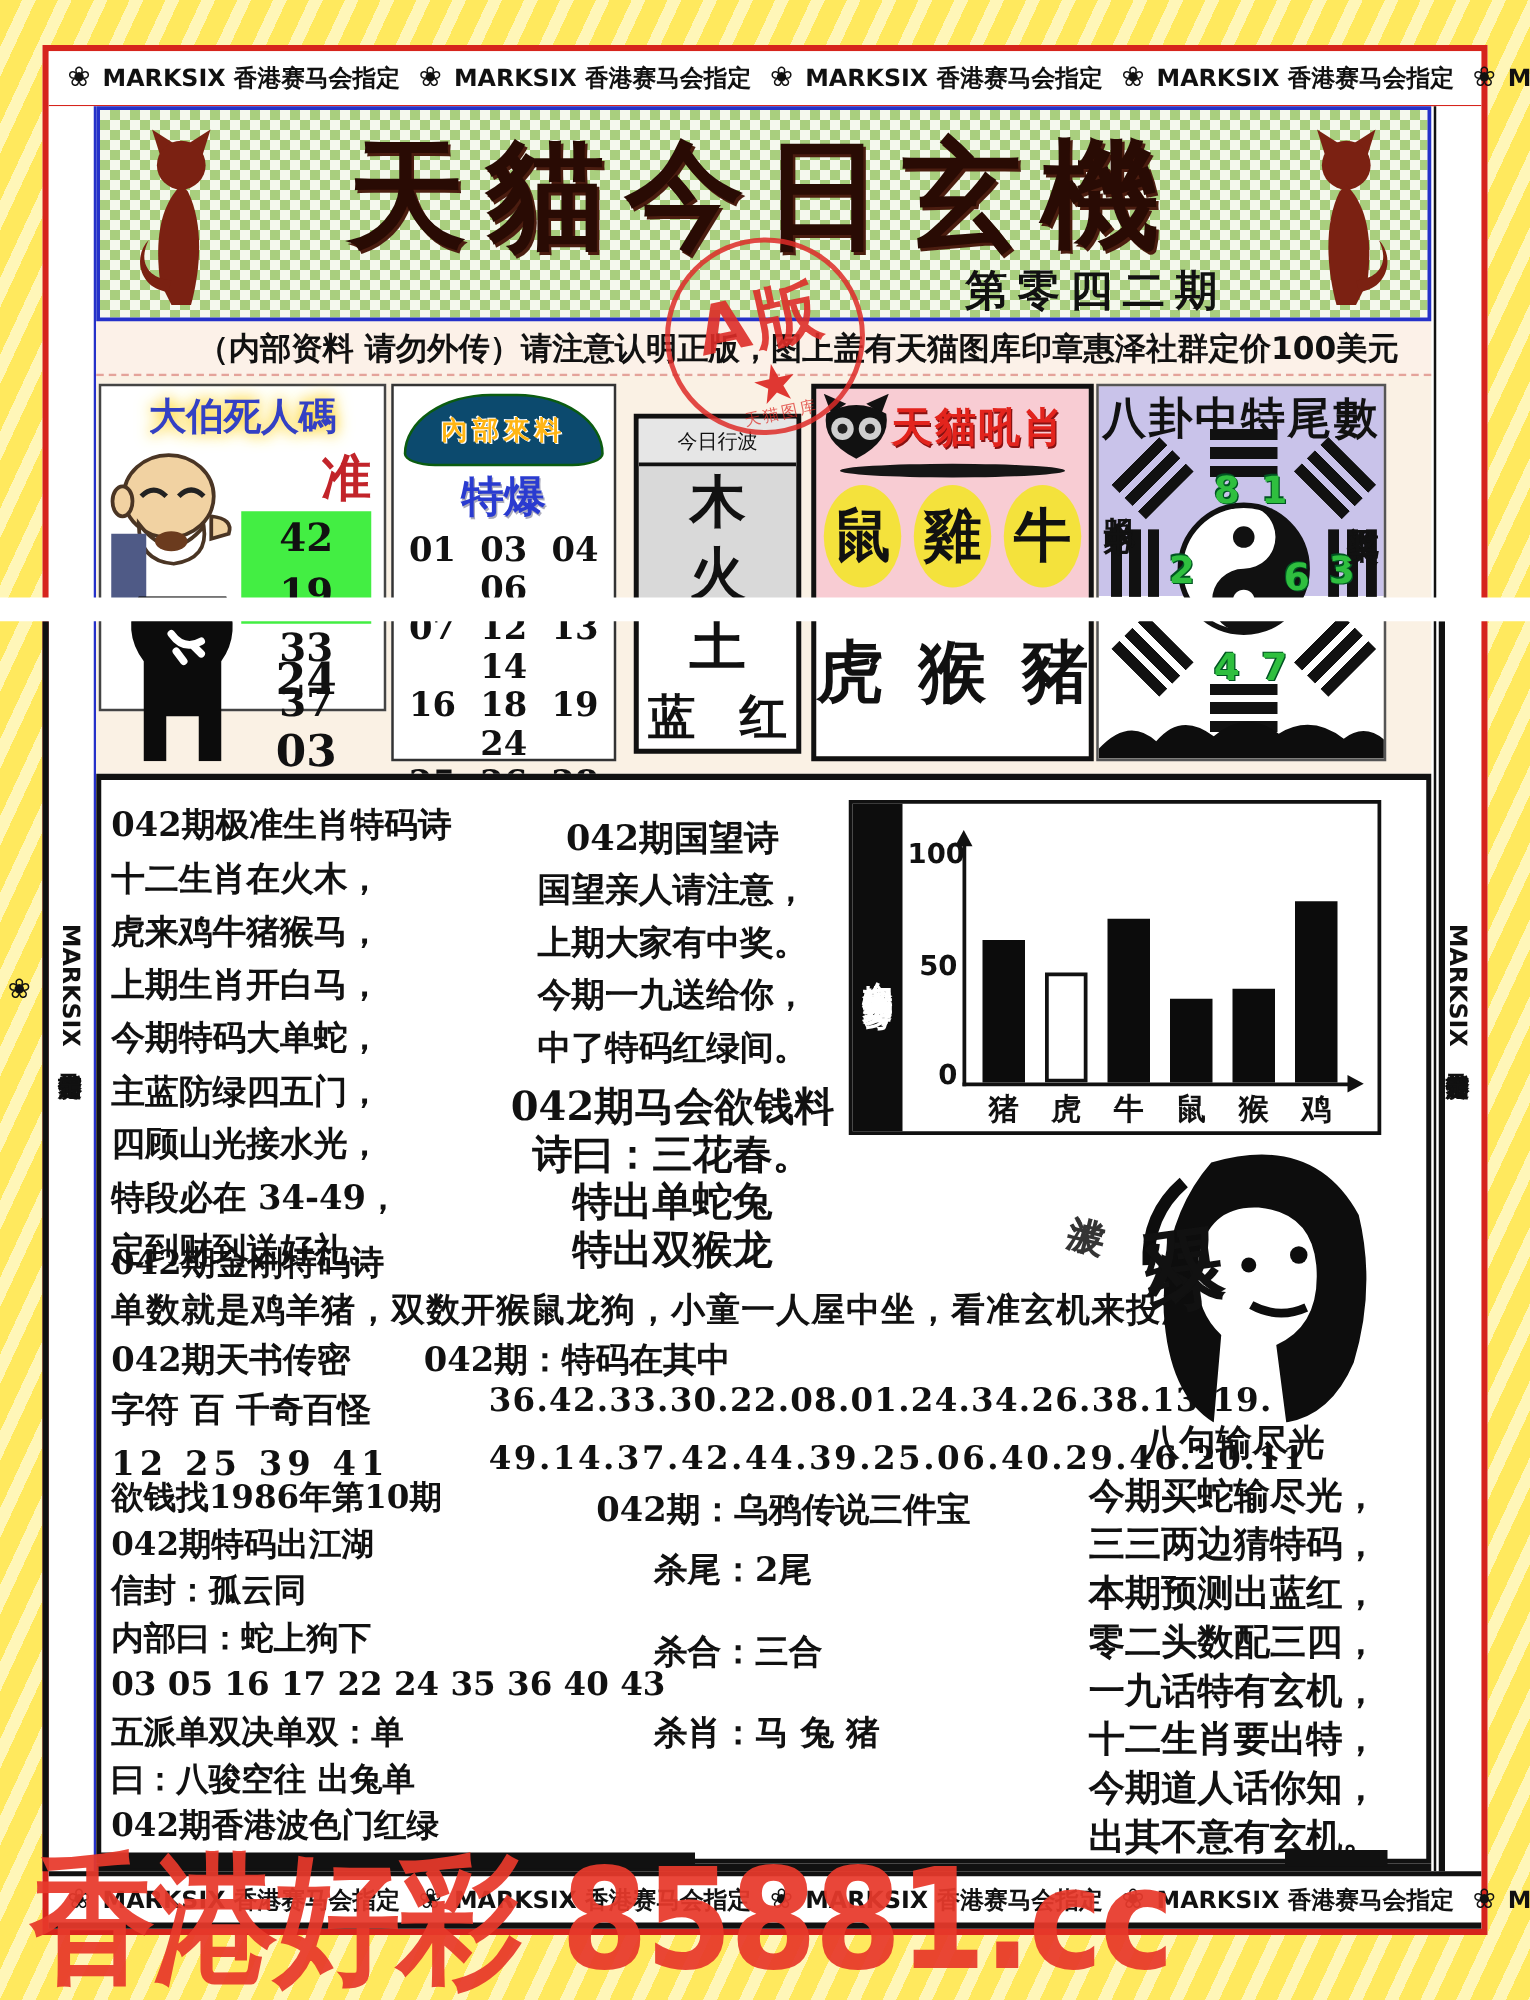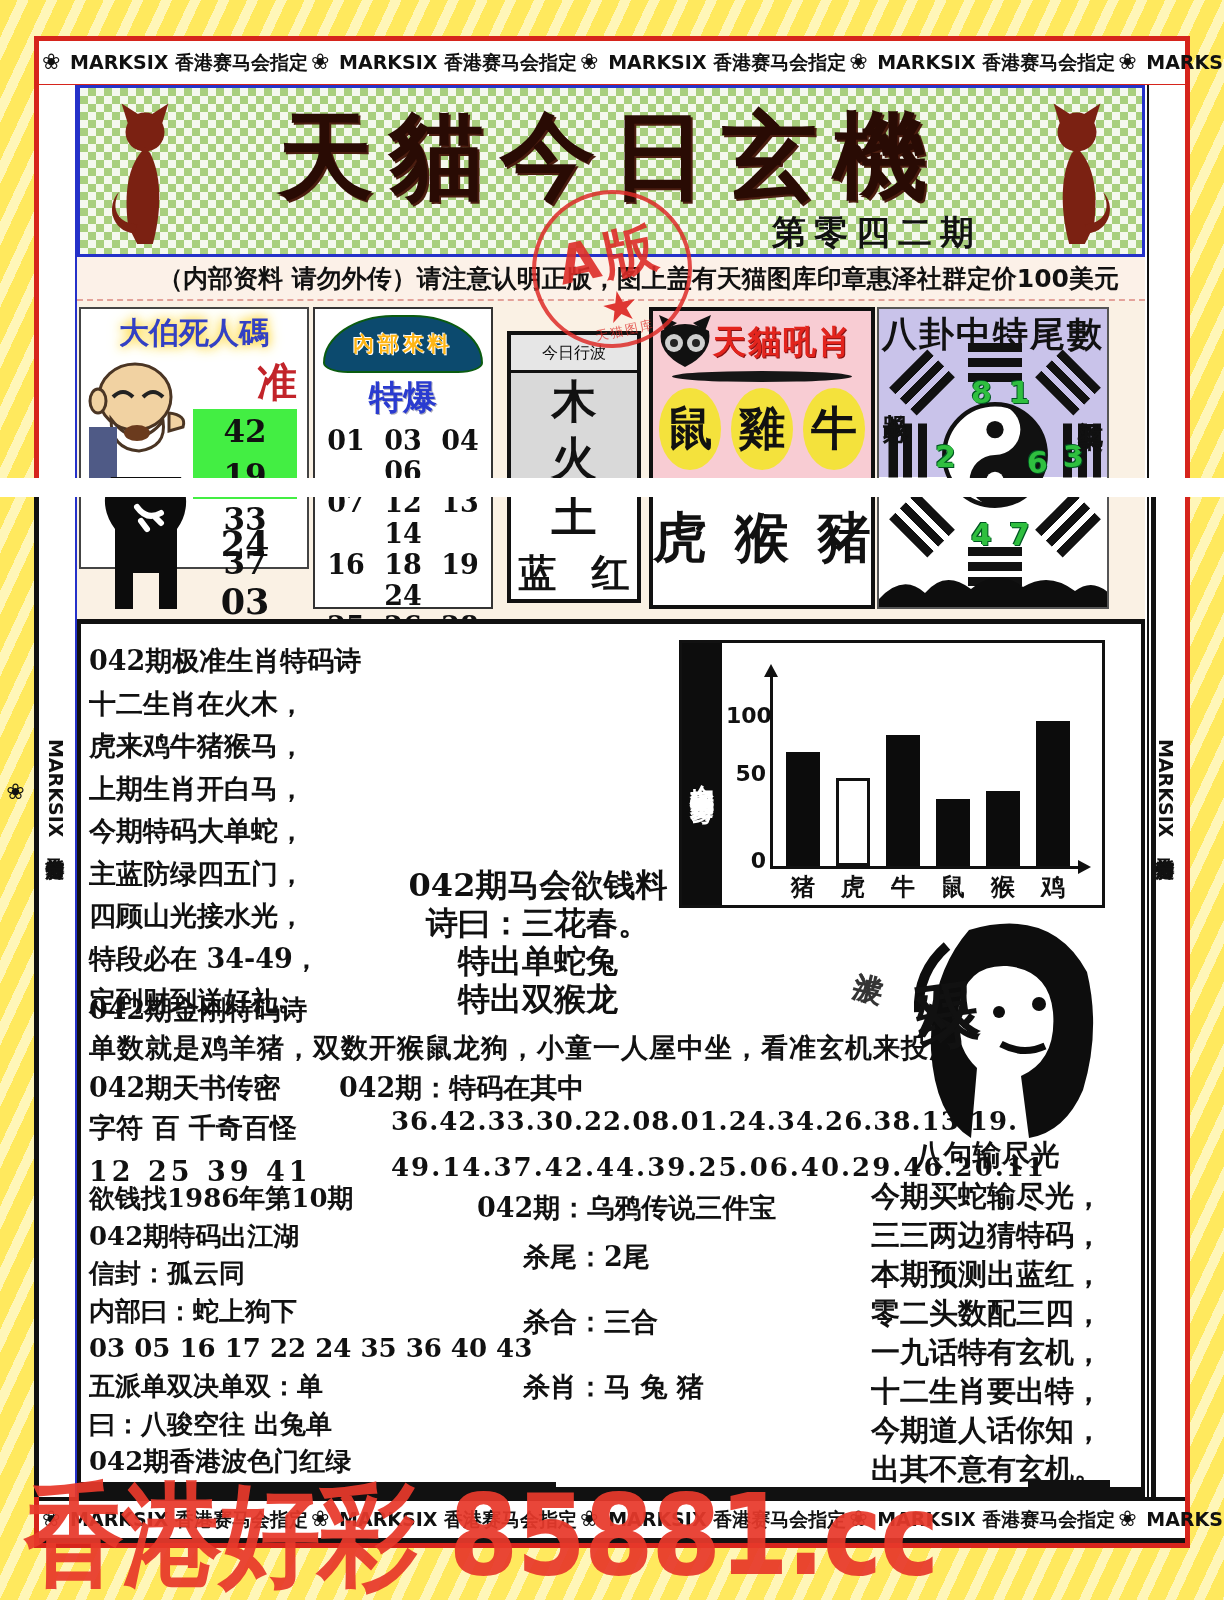--- a/index.html
+++ b/index.html
@@ -17,21 +17,21 @@
   }
   .frame-dark { position:absolute; width:5px; background:#111; z-index:45; }
   #dark-left  { left:34px;  top:497px; height:1000px; }
   #dark-right { left:1151px;top:497px; height:1000px; }
 
   
   .marquee { position:absolute; left:0; width:1146px; height:44px; background:#fff;
     display:flex; align-items:center; justify-content:space-around; font-size:19px; font-weight:bold; }
   .marquee.top { top:0; border-bottom:1px solid #d6241c; }
   .marquee.bottom { top:1456px; border-top:4px solid #111; border-bottom:5px solid #111; height:46px; }
-  .mq-group { white-space:nowrap; }
+  .mq-group { white-space:nowrap;margin-left:12px; }
   .flower { font-size:22px; padding:0 3px; }
 
   .side-strip { position:absolute; top:44px; width:38px; height:1412px; background:#fff;
     writing-mode:vertical-rl; font-size:19px; font-weight:bold; line-height:38px;
     display:flex; flex-direction:column; align-items:center; justify-content:space-around; }
   .side-strip.left  { left:0;  border-right:2px solid #2531c9; }
   .side-strip.right { left:1108px; border-left:2px solid #111; }
 
   
   .center-col { position:absolute; left:38px; top:44px; width:1068px; height:1412px; background:#fbf2e6; }
@@ -367,31 +367,38 @@
           <div>十二生肖在火木，</div>
         <div>虎来鸡牛猪猴马，</div>
           <div>上期生肖开白马，</div>
         <div>今期特码大单蛇，</div>
           <div>主蓝防绿四五门，</div>
         <div>四顾山光接水光，</div>
           <div>特段必在 34-49，</div>
         <div>定到财到送好礼。</div>
       </div>
 
+      <div class="blk mid-col">
+        <div class="ttl">042期国望诗</div>
+        <div>国望亲人请注意，</div>
+          <div>上期大家有中奖。</div>
+        <div>今期一九送给你，</div>
+          <div>中了特码红绿间。</div>
+      </div>
 
       <div class="blk yuqian">
         <div>042期马会欲钱料</div>
         <div>诗曰：三花春。</div>
         <div>特出单蛇兔</div>
         <div>特出双猴龙</div>
       </div>
 
       <div class="chartbox">
         <div class="chart-strip">今期特码走势参考</div>
-        <span class="ytick" style="top:28px;margin-top:32px;">100</span>
+        <span class="ytick" style="top:28px;">100</span>
         <span class="ytick" style="top:118px;">50</span>
         <span class="ytick" style="top:205px;">0</span>
         <div class="yaxis"></div>
         <div class="xaxis"></div>
         <div id="bars">
             <div class="bar" style="height: 114px;"></div>
             <div class="bar hollow" style="height: 88px;"></div>
             <div class="bar" style="height: 131px;"></div>
             <div class="bar" style="height: 67px;"></div>
             <div class="bar" style="height: 75px;"></div>

